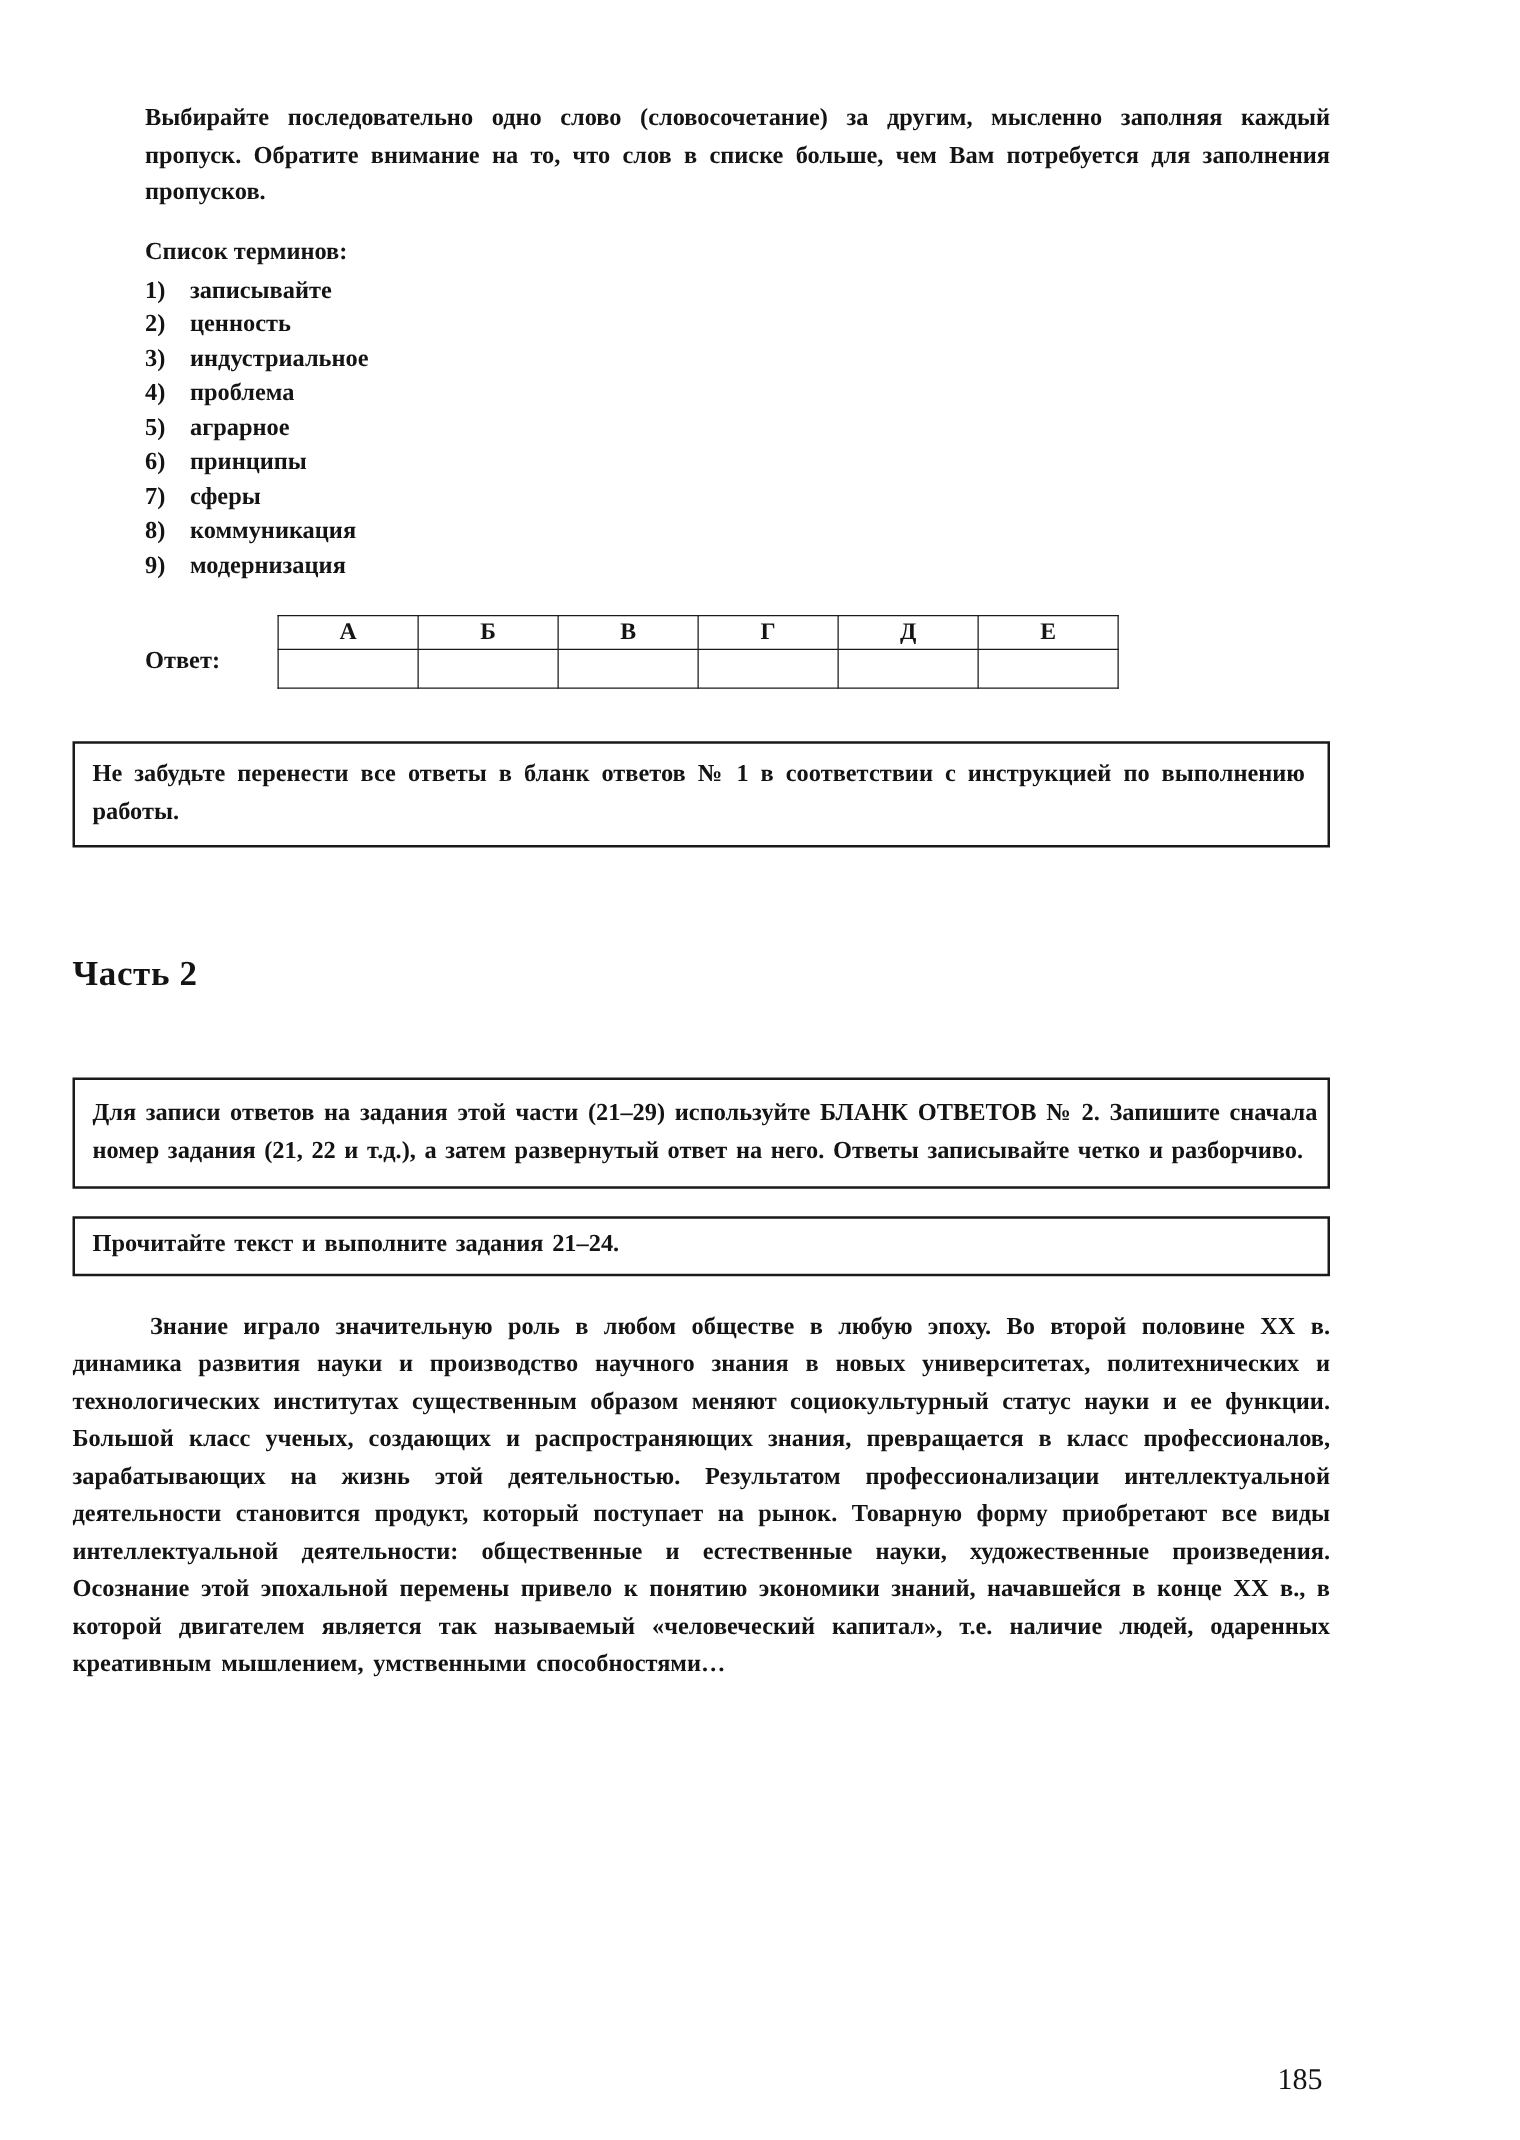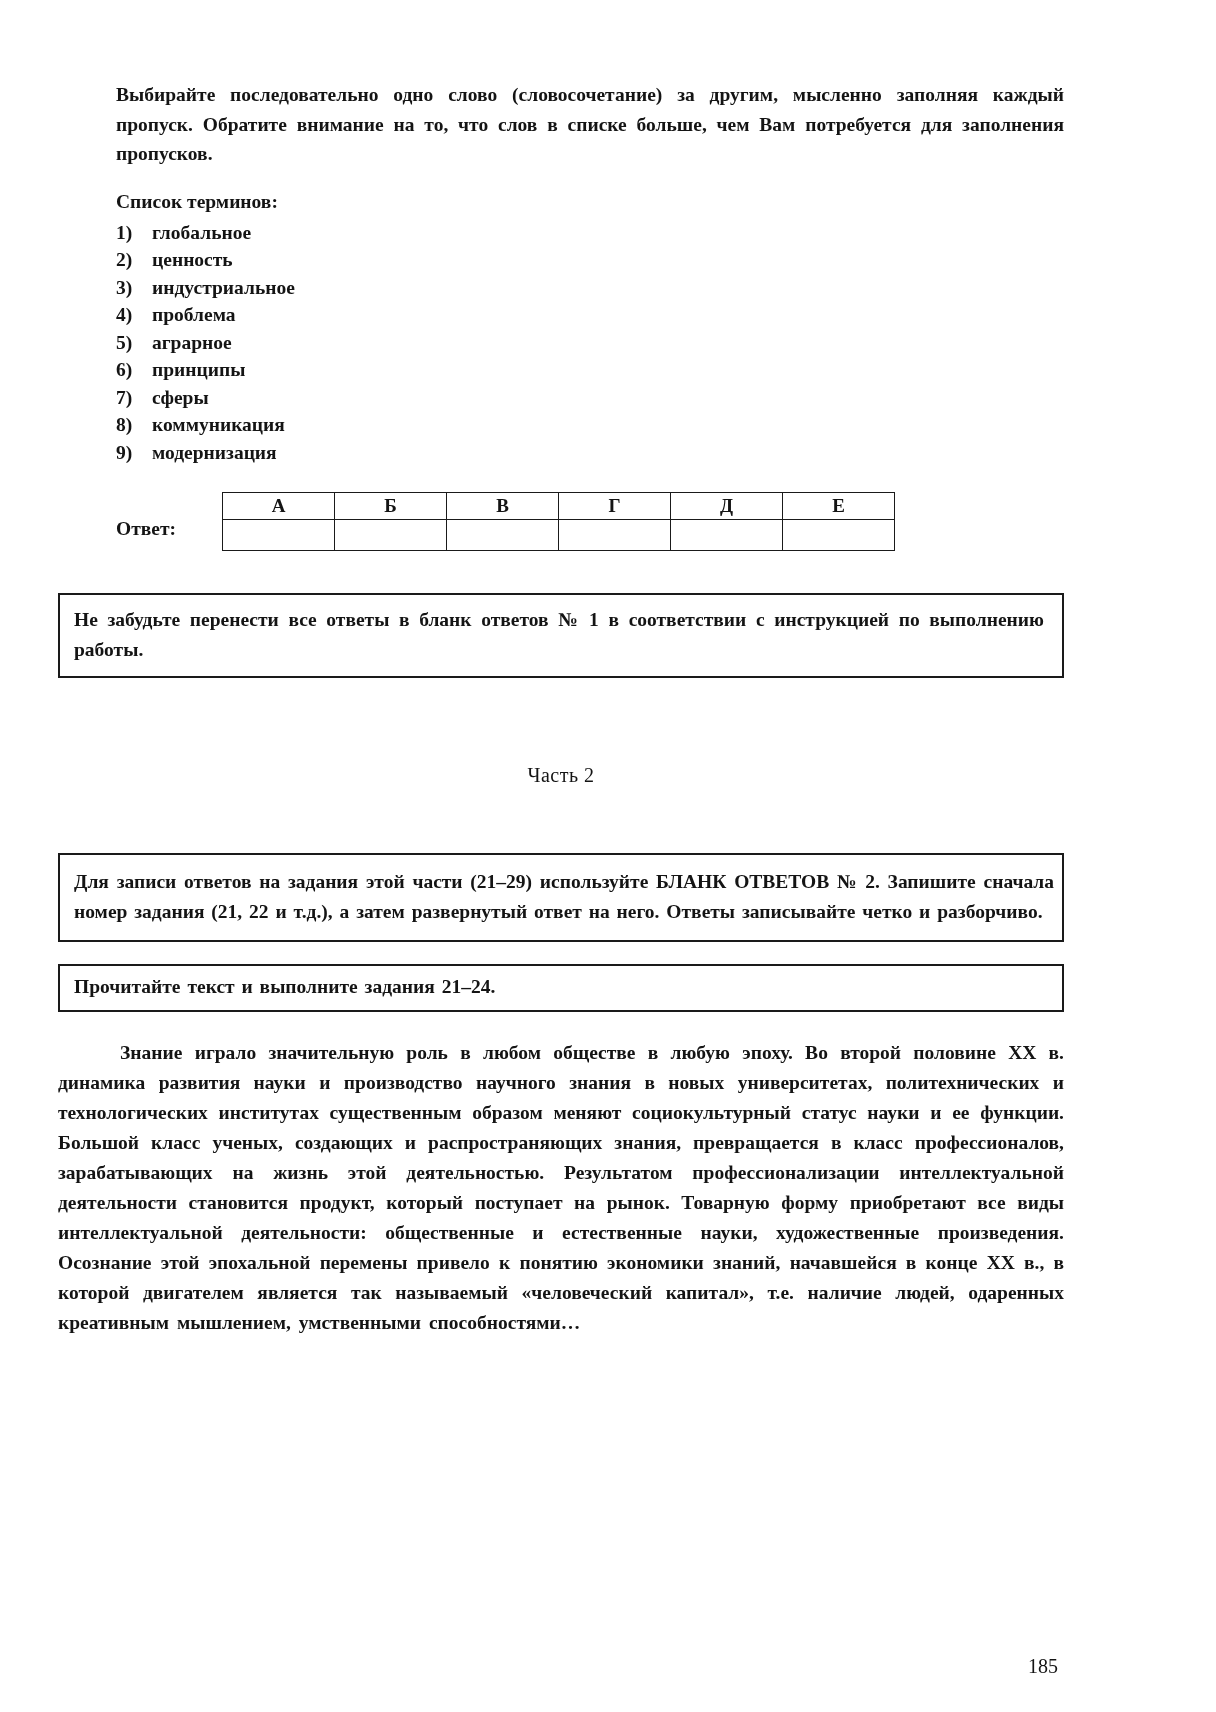--- a/index.html
+++ b/index.html
@@ -75,23 +75,22 @@
 
   .note-box {
     margin-top: 42px;
     border: 2px solid #1a1a1a;
     padding: 10px 18px 12px 14px;
   }
   .note-box p { word-spacing: 3px; }
 
   .part-heading {
     margin: 86px 0 0 0;
-    text-align: center;
-    font-size: 20px;
-    font-weight: 400;
+    font-size: 28px;
+    font-weight: 700;
     letter-spacing: 0.5px;
   }
 
   .instr-box {
     margin-top: 66px;
     border: 2px solid #1a1a1a;
     padding: 12px 8px 14px 14px;
   }
   .read-box {
     margin-top: 22px;
@@ -104,39 +103,39 @@
   .passage p.body-text {
     text-indent: 62px;
     line-height: 30px;
     word-spacing: 3px;
   }
 
   .page-number {
     position: absolute;
     right: 158px;
     bottom: 34px;
-    font-size: 20px;
+    font-size: 24px;
     font-weight: 400;
   }
 </style>
 </head>
 <body>
 
 <div class="page">
 
   <div class="indent-block">
     <p class="body-text">Выбирайте последовательно одно слово (словосочетание) за другим, мысленно заполняя каждый пропуск. Обратите внимание на то, что слов в списке больше, чем Вам потребуется для заполнения пропусков.</p>
   </div>
 
   <div class="indent-block">
     <div class="terms-heading">Список терминов:</div>
     <div class="terms-list">
       <div class="term-row">
           <span class="term-num">1)</span>
-          <span>глобальное</span>
+          <span>записывайте</span>
         </div>
       <div class="term-row">
           <span class="term-num">2)</span>
           <span>ценность</span>
         </div>
       <div class="term-row">
           <span class="term-num">3)</span>
           <span>индустриальное</span>
         </div>
       <div class="term-row">

